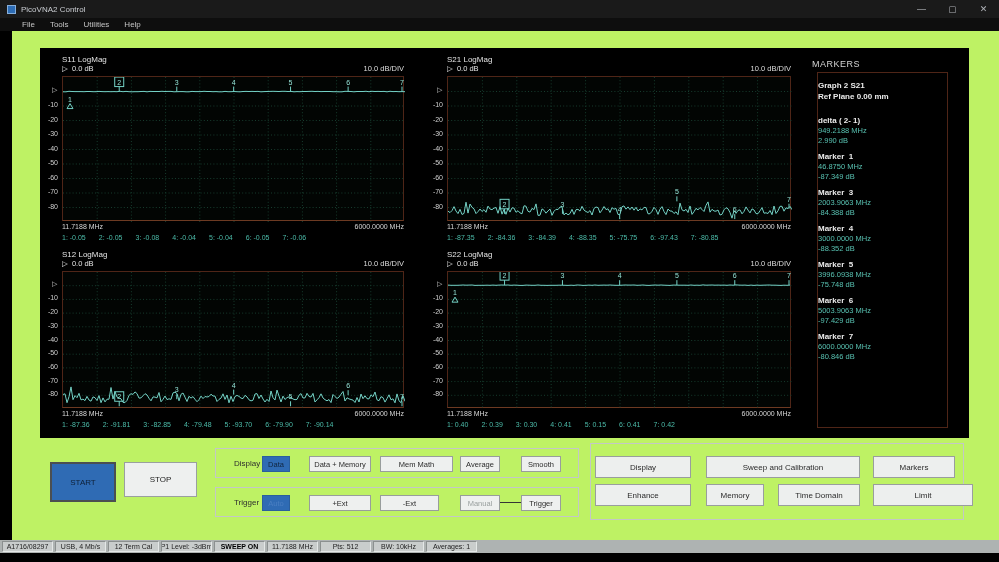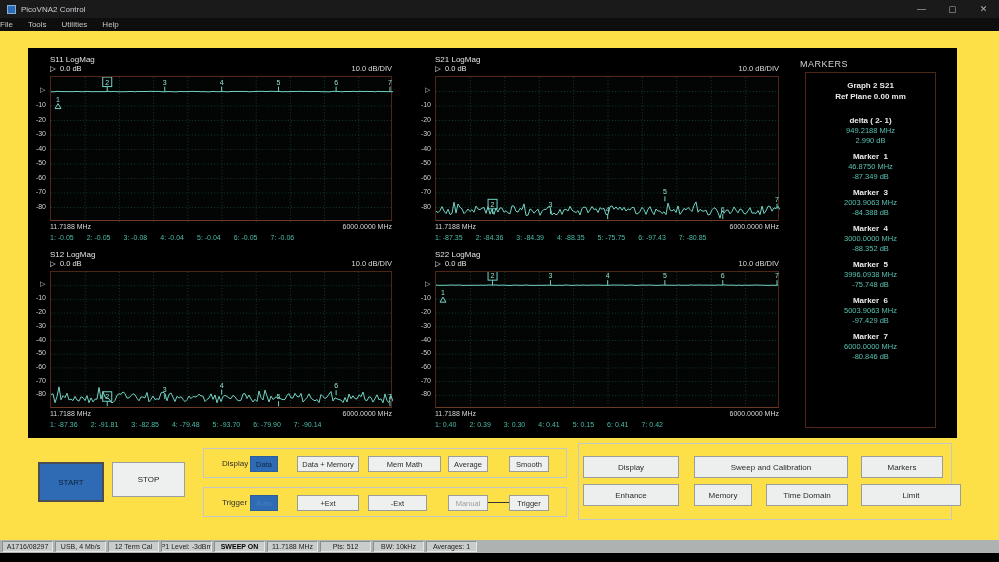--- a/index.html
+++ b/index.html
@@ -6,24 +6,24 @@
   html,body{width:999px;height:562px;overflow:hidden;background:#000}
   body{font-family:"Liberation Sans",sans-serif;position:relative}
 
   
   .titlebar{position:absolute;top:0;left:0;right:0;height:18px;background:#1a1a1a;color:#c9ccd1;
     font-size:8px;display:flex;align-items:center;padding-left:7px}
   .app-icon{width:9px;height:9px;background:#2d6cb5;border:1px solid #86aeda;margin-right:5px;flex:0 0 auto}
   .win-controls{margin-left:auto;display:flex;height:100%}
   .win-btn{width:31px;display:flex;align-items:center;justify-content:center;color:#aeb1b6;font-size:9px}
   .menubar{position:absolute;top:18px;left:0;right:0;height:13px;background:#0e0e0e;color:#c5c5c5;
-    font-size:8px;display:flex;align-items:center;gap:15px;padding-left:0}
+    font-size:8px;display:flex;align-items:center;gap:15px;padding-left:22px}
   .menu-item{cursor:default}
 
-  .client{position:absolute;top:31px;left:0;right:0;height:509px;background:#fde047}
+  .client{position:absolute;top:31px;left:12px;right:0;height:509px;background:#bef264}
 
   
   .graphs-panel{position:absolute;left:28px;top:17px;width:929px;height:390px;background:#000}
   .graph{position:absolute}
   .graph div{position:absolute;white-space:pre}
   .g-title{font-size:8px;color:#e2e2e2}
   .g-refline{font-size:7.5px;color:#e2e2e2}
   .g-scale{font-size:7.5px;color:#dcdcdc;text-align:right}
   .g-ylab{font-size:7px;color:#cfcfcf;text-align:right}
   .g-refmark{font-size:7px;color:#d8d8d8}
@@ -35,21 +35,21 @@
   .grid{stroke:#173c2e;stroke-width:1;stroke-dasharray:1 2.2}
   .trace{fill:none;stroke:#74d2c6;stroke-width:1}
   .mk{fill:#93e0d4;font-size:7px;text-anchor:middle;font-family:"Liberation Sans",sans-serif}
   .mk-stem{stroke:#74d2c6;stroke-width:1}
   .mk-box{fill:none;stroke:#74d2c6;stroke-width:1}
   .mk-tri{fill:none;stroke:#74d2c6;stroke-width:1}
 
   
   .markers-title{position:absolute;left:772px;top:11px;font-size:9px;color:#d2d2d2;letter-spacing:.5px}
   .markers-box{position:absolute;left:777px;top:24px;width:131px;height:356px;border:1px solid #4f2517;
-    text-align:center;padding-top:7px}
+    text-align:left;padding-top:7px}
   .mk-head{font-size:8px;font-weight:bold;color:#eaeaea;line-height:11px;white-space:pre}
   .mk-entries{margin-top:13px}
   .mk-entry{margin-bottom:6px}
   .mk-name{font-size:8px;font-weight:bold;color:#eaeaea;line-height:11px;white-space:pre}
   .mk-val{font-size:7.5px;color:#58c1b1;line-height:9.5px;white-space:pre}
 
   
   .big-btn{position:absolute;font-size:8px;display:flex;align-items:center;justify-content:center;color:#1c1c1c}
   .btn-start{left:38px;top:431px;width:66px;height:40px;background:#2f6bb4;border:2px solid #4b4f51;color:#0e2036}
   .btn-stop{left:112px;top:431px;width:73px;height:35px;background:#eef0ef;border:1px solid #9aa09f}

